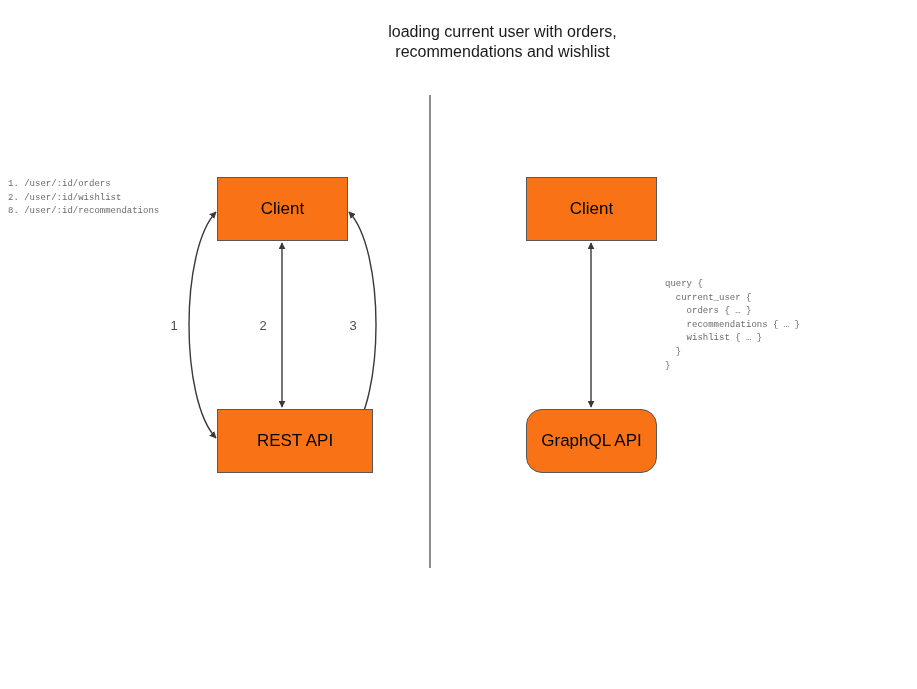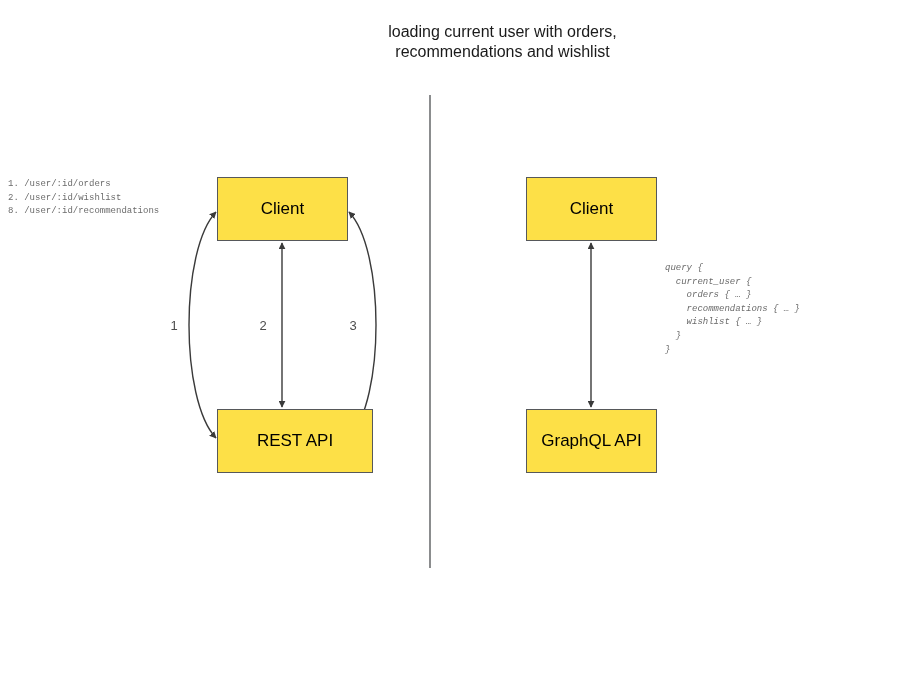--- a/index.html
+++ b/index.html
@@ -29,32 +29,32 @@
     text-align: center;
     font-size: 16px;
     line-height: 20px;
     color: #1a1a1a;
     white-space: pre-line;
     padding-left: 44px;
   }
   .node {
     position: absolute;
     box-sizing: border-box;
-    background: #fde047;
+    background: #f97316;
     border: 1px solid #56585a;
     display: flex;
     align-items: center;
     justify-content: center;
     font-size: 17px;
     color: #000000;
   }
   #node-client-rest  { left: 217px; top: 177px; width: 131px; height: 64px; }
   #node-rest-api     { left: 217px; top: 409px; width: 156px; height: 64px; }
   #node-client-gql   { left: 526px; top: 177px; width: 131px; height: 64px; }
-  #node-graphql-api  { left: 526px; top: 409px; width: 131px; height: 64px; }
+  #node-graphql-api  { left: 526px; top: 409px; width: 131px; height: 64px; border-radius: 16px; }
 
   .edge-label {
     position: absolute;
     font-size: 13px;
     color: #4d4d4d;
     text-align: center;
     width: 20px;
   }
   #edge-label-1 { left: 164px; top: 318px; }
   #edge-label-2 { left: 253px; top: 318px; }
@@ -62,21 +62,21 @@
 
   .code {
     position: absolute;
     font-family: "Liberation Mono", monospace;
     font-size: 9px;
     line-height: 13.6px;
     color: #6b6b6b;
     white-space: pre;
   }
   #rest-endpoints { left: 8px; top: 178px; }
-  #graphql-query  { left: 665px; top: 262px; font-style: italic; }
+  #graphql-query  { left: 665px; top: 278px; }
 </style>
 </head>
 <body>
 
 <svg id="canvas" viewBox="0 0 917 689">
   <defs>
     <marker id="arrow" viewBox="0 0 10 10" refX="9" refY="5" markerWidth="5" markerHeight="5" orient="auto-start-reverse">
       <path d="M 0 0 L 10 5 L 0 10 z" fill="#3a3a3a"></path>
     </marker>
   </defs>

